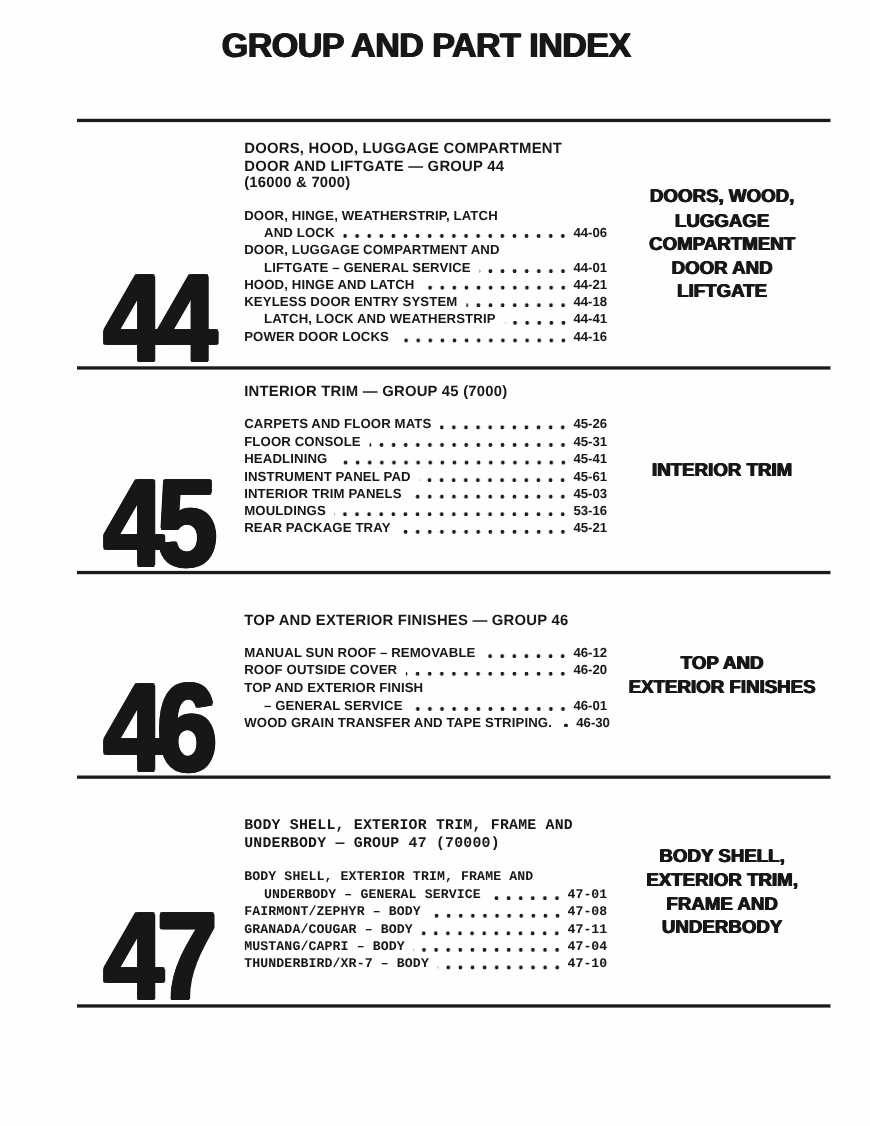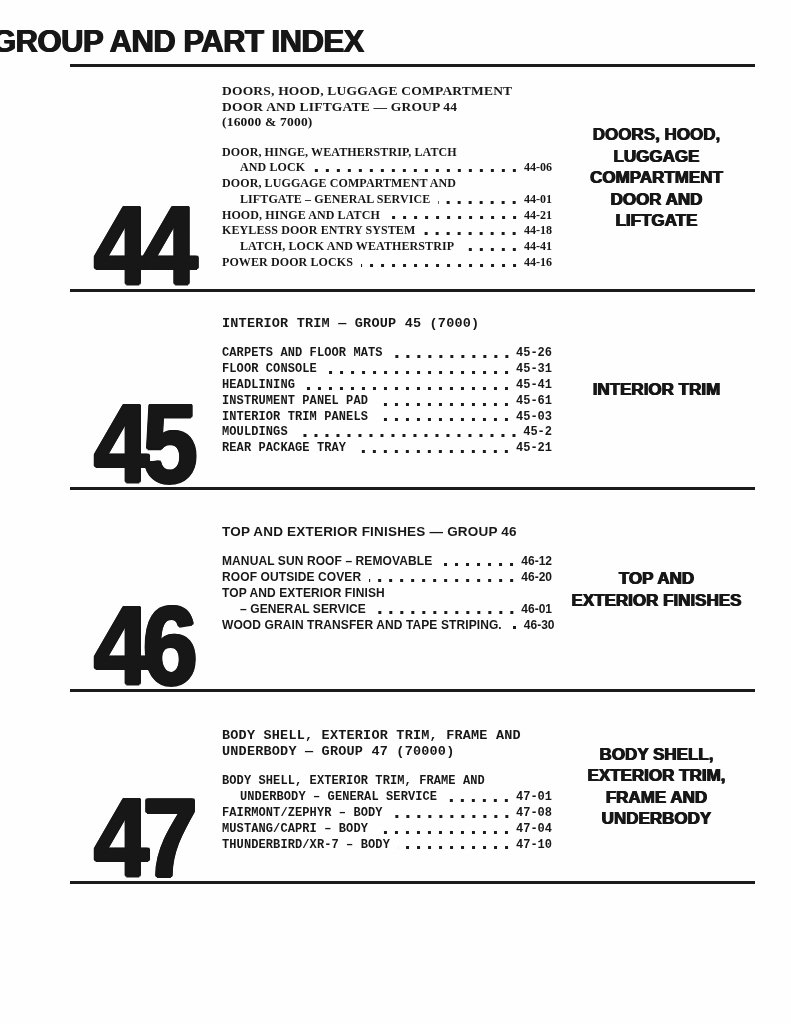--- a/index.html
+++ b/index.html
@@ -5,44 +5,44 @@
   * { box-sizing: border-box; }
   html, body { margin: 0; padding: 0; }
   body {
     width: 791px; height: 1024px;
     background: #fefefe;
     color: #171717;
     font-family: "Liberation Sans", sans-serif;
     font-weight: bold;
     overflow: hidden;
   }
-  .title-wrap { width: 791px; padding-top: 24px; height: 64px; text-align: left; }
+  .title-wrap { width: 791px; padding-top: 24px; height: 108px; text-align: center; }
   .page-title {
     font-size: 31px;
     letter-spacing: -0.5px;
     text-shadow: 0.7px 0 currentColor, -0.7px 0 currentColor;
     transform: translateX(-8px);
   }
   .page { padding: 0 36px 0 70px; }
   .rule { height: 3px; background: #1b1b1b; }
   .section { display: grid; grid-template-columns: 152px 330px 1fr; }
   .sec-left { display: flex; align-items: flex-end; justify-content: center; }
   .big-num {
     font-size: 112px; line-height: 0.78; letter-spacing: -7px;
     padding-right: 7px;
     transform: scaleX(0.88);
     text-shadow:
       2px 0 currentColor, -2px 0 currentColor,
       0 1.5px currentColor, 0 -1.5px currentColor,
       1.4px 1.4px currentColor, -1.4px -1.4px currentColor,
       1.4px -1.4px currentColor, -1.4px 1.4px currentColor;
   }
-  .sec-44 .sec-mid { padding: 16px 0 18px; font-family: Liberation Serif, serif; }
-  .sec-45 .sec-mid { padding: 24px 0 30px; font-family: Liberation Mono, monospace; }
-  .sec-46 .sec-mid { padding: 34px 0 56px; }
+  .sec-44 .sec-mid { padding: 16px 0 18px; }
+  .sec-45 .sec-mid { padding: 12px 0 30px; }
+  .sec-46 .sec-mid { padding: 34px 0 40px; }
   .sec-47 .sec-mid { padding: 36px 0 28px; font-family: Liberation Mono, monospace; }
   .hdr { font-size: 13.5px; line-height: 15.5px; letter-spacing: 0.2px; }
   .items { margin-top: 15px; font-size: 12px; }
   .row { display: flex; align-items: center; line-height: 15.8px; }
   .row .lbl { white-space: nowrap; letter-spacing: 0.1px; }
   .row.cont { padding-left: 18px; }
   .leader {
     flex: 1 1 auto; min-width: 10px;
     align-self: flex-end;
     height: 5px; margin: 0 4px 3px 8px;
@@ -114,21 +114,21 @@
           <span class="pg">44-41</span>
         </div>
         <div class="row">
           <span class="lbl">POWER DOOR LOCKS</span>
           <span class="leader"></span>
           <span class="pg">44-16</span>
         </div>
       </div>
     </div>
     <div class="sec-right">
-      <div>DOORS, HOOD,</div>
+      <div>DOORS, WOOD,</div>
       <div>LUGGAGE</div>
       <div>COMPARTMENT</div>
       <div>DOOR AND</div>
       <div>LIFTGATE</div>
     </div>
   </div>
 
   <div class="rule"></div>
 
   <div class="section sec-45">
@@ -161,21 +161,21 @@
           <span class="pg">45-61</span>
         </div>
         <div class="row">
           <span class="lbl">INTERIOR TRIM PANELS</span>
           <span class="leader"></span>
           <span class="pg">45-03</span>
         </div>
         <div class="row">
           <span class="lbl">MOULDINGS</span>
           <span class="leader"></span>
-          <span class="pg">45-2</span>
+          <span class="pg">53-16</span>
         </div>
         <div class="row">
           <span class="lbl">REAR PACKAGE TRAY</span>
           <span class="leader"></span>
           <span class="pg">45-21</span>
         </div>
       </div>
     </div>
     <div class="sec-right">
       <div>INTERIOR TRIM</div>
@@ -241,20 +241,25 @@
         </div>
         <div class="row cont">
           <span class="lbl">UNDERBODY – GENERAL SERVICE</span>
           <span class="leader"></span>
           <span class="pg">47-01</span>
         </div>
         <div class="row">
           <span class="lbl">FAIRMONT/ZEPHYR – BODY</span>
           <span class="leader"></span>
           <span class="pg">47-08</span>
+        </div>
+        <div class="row">
+          <span class="lbl">GRANADA/COUGAR – BODY</span>
+          <span class="leader"></span>
+          <span class="pg">47-11</span>
         </div>
         <div class="row">
           <span class="lbl">MUSTANG/CAPRI – BODY</span>
           <span class="leader"></span>
           <span class="pg">47-04</span>
         </div>
         <div class="row">
           <span class="lbl">THUNDERBIRD/XR-7 – BODY</span>
           <span class="leader"></span>
           <span class="pg">47-10</span>

